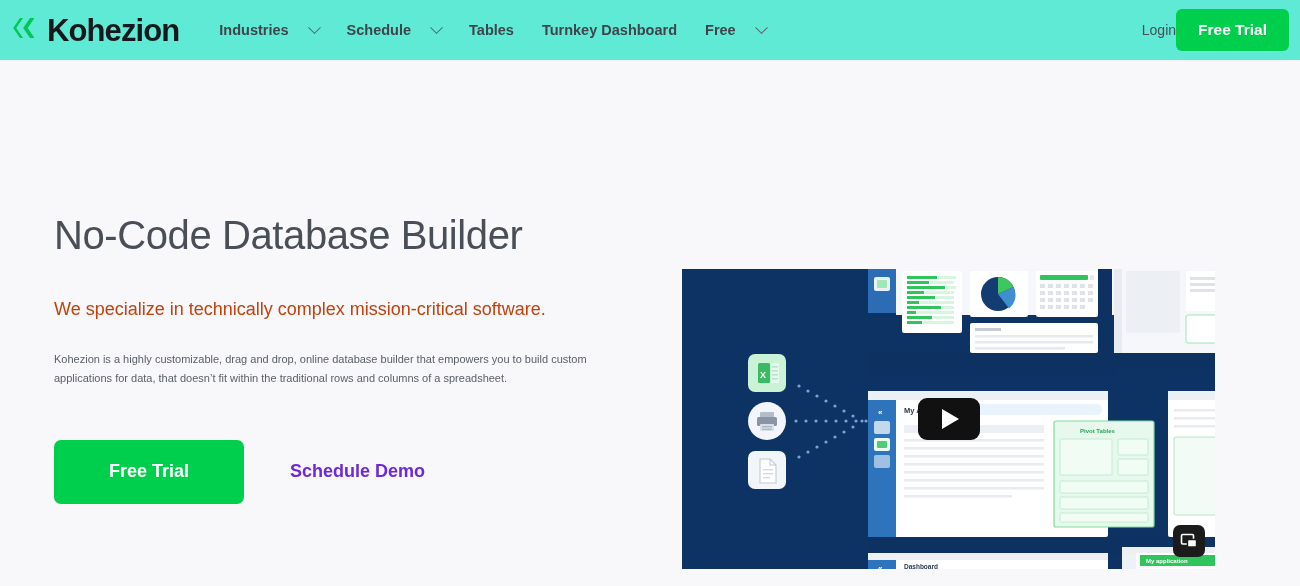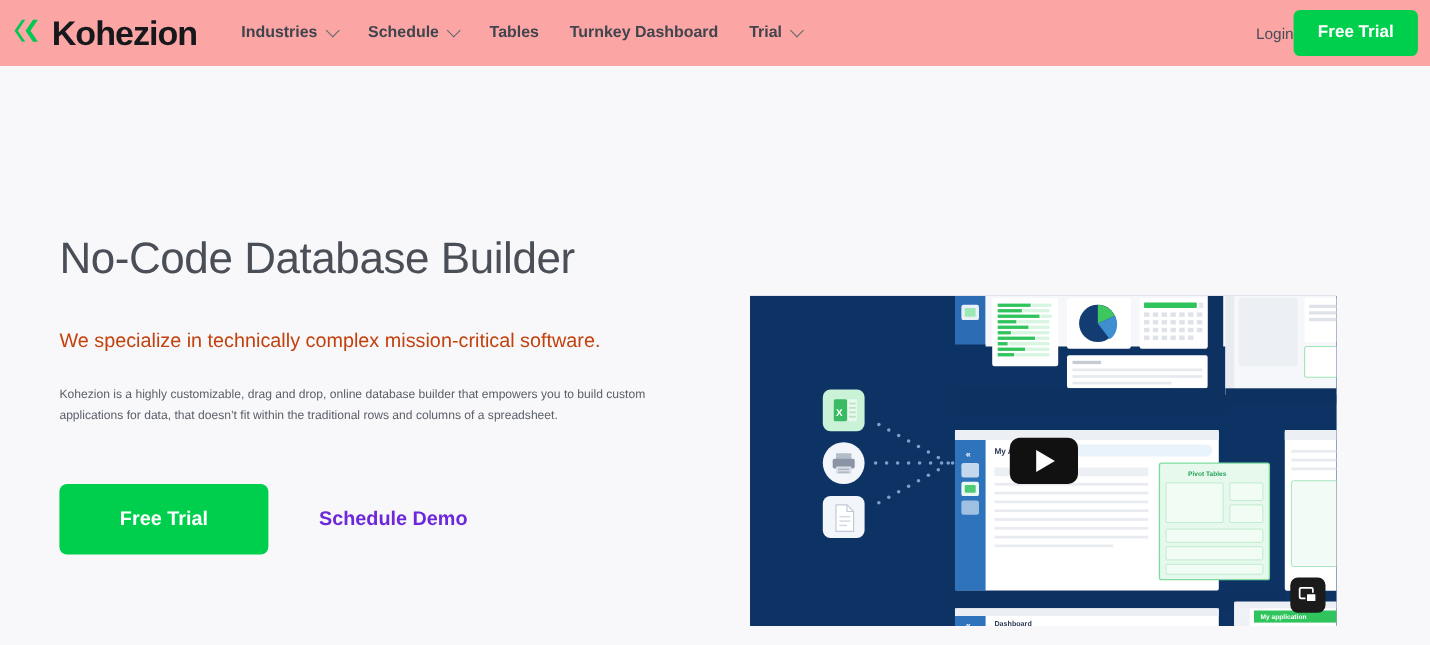--- a/index.html
+++ b/index.html
@@ -13,21 +13,21 @@
   body {
     font-family: "Liberation Sans", sans-serif;
     background: #f8f8fb;
     color: #3f444d;
     -webkit-font-smoothing: antialiased;
   }
 
   
   .site-header {
     height: 60px;
-    background: #fca5a5;
+    background: #5eead4;
     display: flex;
     align-items: center;
     padding: 0 11px 0 11px;
     position: relative;
     z-index: 10;
   }
 
   .brand {
     display: flex;
     align-items: center;
@@ -45,21 +45,21 @@
   }
 
   .main-nav {
     display: flex;
     align-items: center;
     gap: 28px;
   }
   .nav-item {
     display: flex;
     align-items: center;
-    gap: 9px;
+    gap: 21px;
     font-size: 14.5px;
     font-weight: 700;
     color: #3f444d;
     cursor: pointer;
     white-space: nowrap;
   }
   .chev {
     display: inline-block;
     width: 9px;
     height: 9px;
@@ -232,21 +232,21 @@
       <span>Schedule</span>
       <i class="chev"></i>
     </div>
     <div class="nav-item">
       <span>Tables</span>
     </div>
     <div class="nav-item">
       <span>Turnkey Dashboard</span>
     </div>
     <div class="nav-item">
-      <span>Trial</span>
+      <span>Free</span>
       <i class="chev"></i>
     </div>
   </nav>
 
   <div class="header-right">
     <a class="login-link" href="#">Login</a>
     <button class="btn-trial-header">Free Trial</button>
   </div>
 </header>
 

